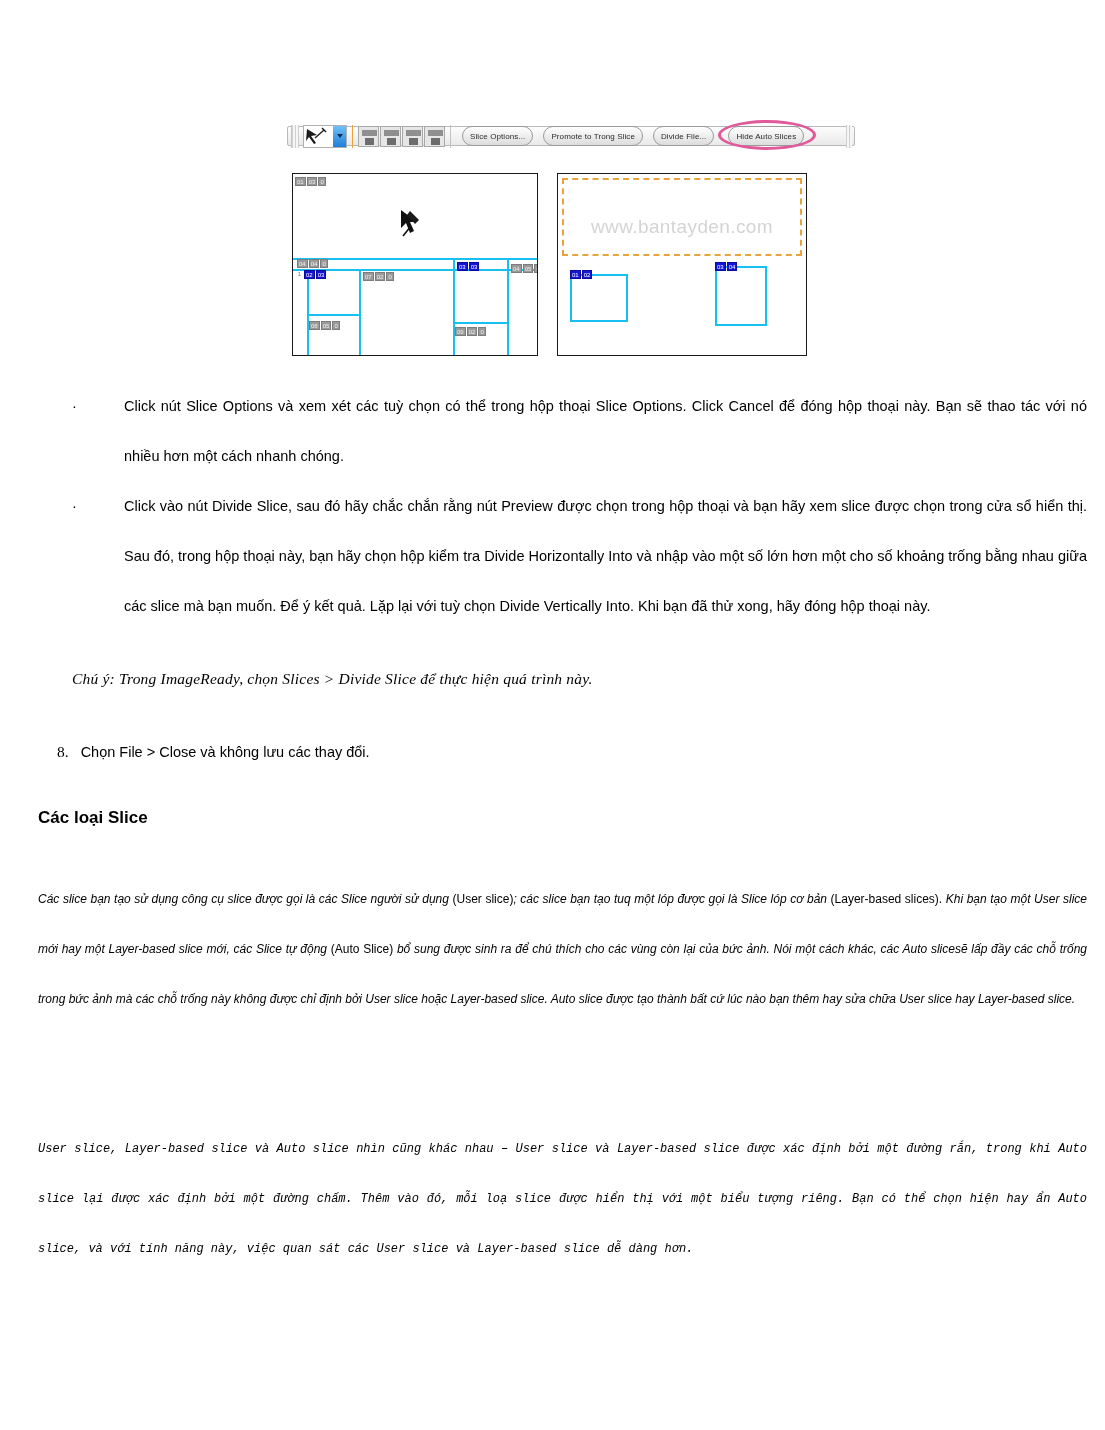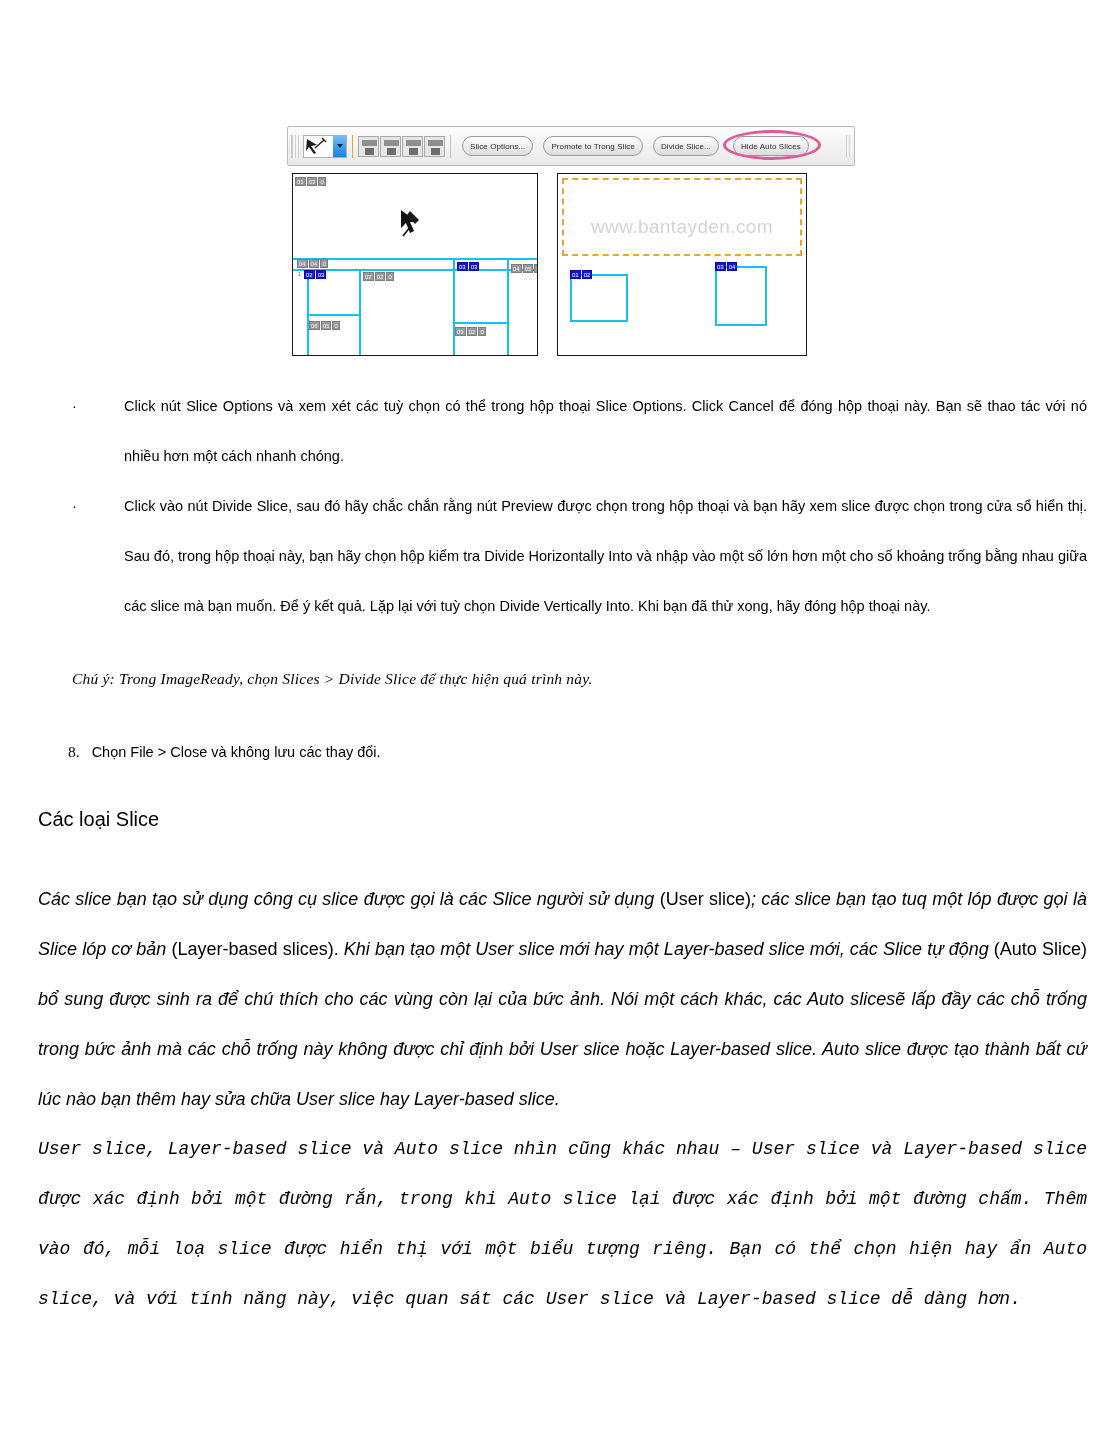--- a/index.html
+++ b/index.html
@@ -32,21 +32,21 @@
     top: 126px;
     width: 572px;
     height: 232px;
   }
 
   
   .options-bar {
     position: absolute;
     left: 0; top: 0;
     width: 568px;
-    height: 40px;
+    height: 20px;
     background: #f2f2f2;
     border: 1px solid #b9b9b9;
     border-radius: 2px;
     display: flex;
     align-items: center;
     box-sizing: border-box;
     background-image: linear-gradient(#fdfdfd, #e9e9e9);
   }
   .ob-grip {
     width: 7px;
@@ -302,45 +302,45 @@
     top: 670px;
     font-family: "Liberation Serif", serif;
     font-style: italic;
     font-size: 15.5px;
     color: #000;
     letter-spacing: .2px;
   }
 
   .numbered {
     position: absolute;
-    left: 68px;
+    left: 57px;
     top: 743px;
     font-size: 14.5px;
     color: #000;
   }
   .numbered .num {
     font-family: "Liberation Serif", serif;
     font-size: 15.5px;
     margin-right: 12px;
   }
 
   .section-heading {
     position: absolute;
     left: 38px;
     top: 808px;
-    font-size: 20px;
-    font-weight: normal;
+    font-size: 17px;
+    font-weight: bold;
     color: #000;
   }
 
   .ital-para {
     position: absolute;
     left: 38px;
     width: 1049px;
-    font-size: 18px;
+    font-size: 12px;
     font-style: italic;
     line-height: 50px;
     text-align: justify;
     color: #000;
   }
   .ital-para .up { font-style: normal; }
   .ital-para.p1 { top: 874px; }
   .ital-para.p2 { top: 1124px; font-family: Liberation Mono, monospace; }
 </style>
 </head>
@@ -379,21 +379,21 @@
 
       <div class="ob-btn-slot">
         <div class="ob-button">Slice Options...</div>
       </div>
 
       <div class="ob-btn-slot wide">
         <div class="ob-button">Promote to Trong Slice</div>
       </div>
 
       <div class="ob-btn-slot wide">
-        <div class="ob-button">Divide Slice...</div>
+        <div class="ob-button">Divide File...</div>
       </div>
 
       <div class="hide-auto-wrap">
         <div class="ob-button">Hide Auto Slices</div>
         <div class="ellipse-highlight"></div>
       </div>
 
       <div class="ob-right-grip"></div>
     </div>
 

